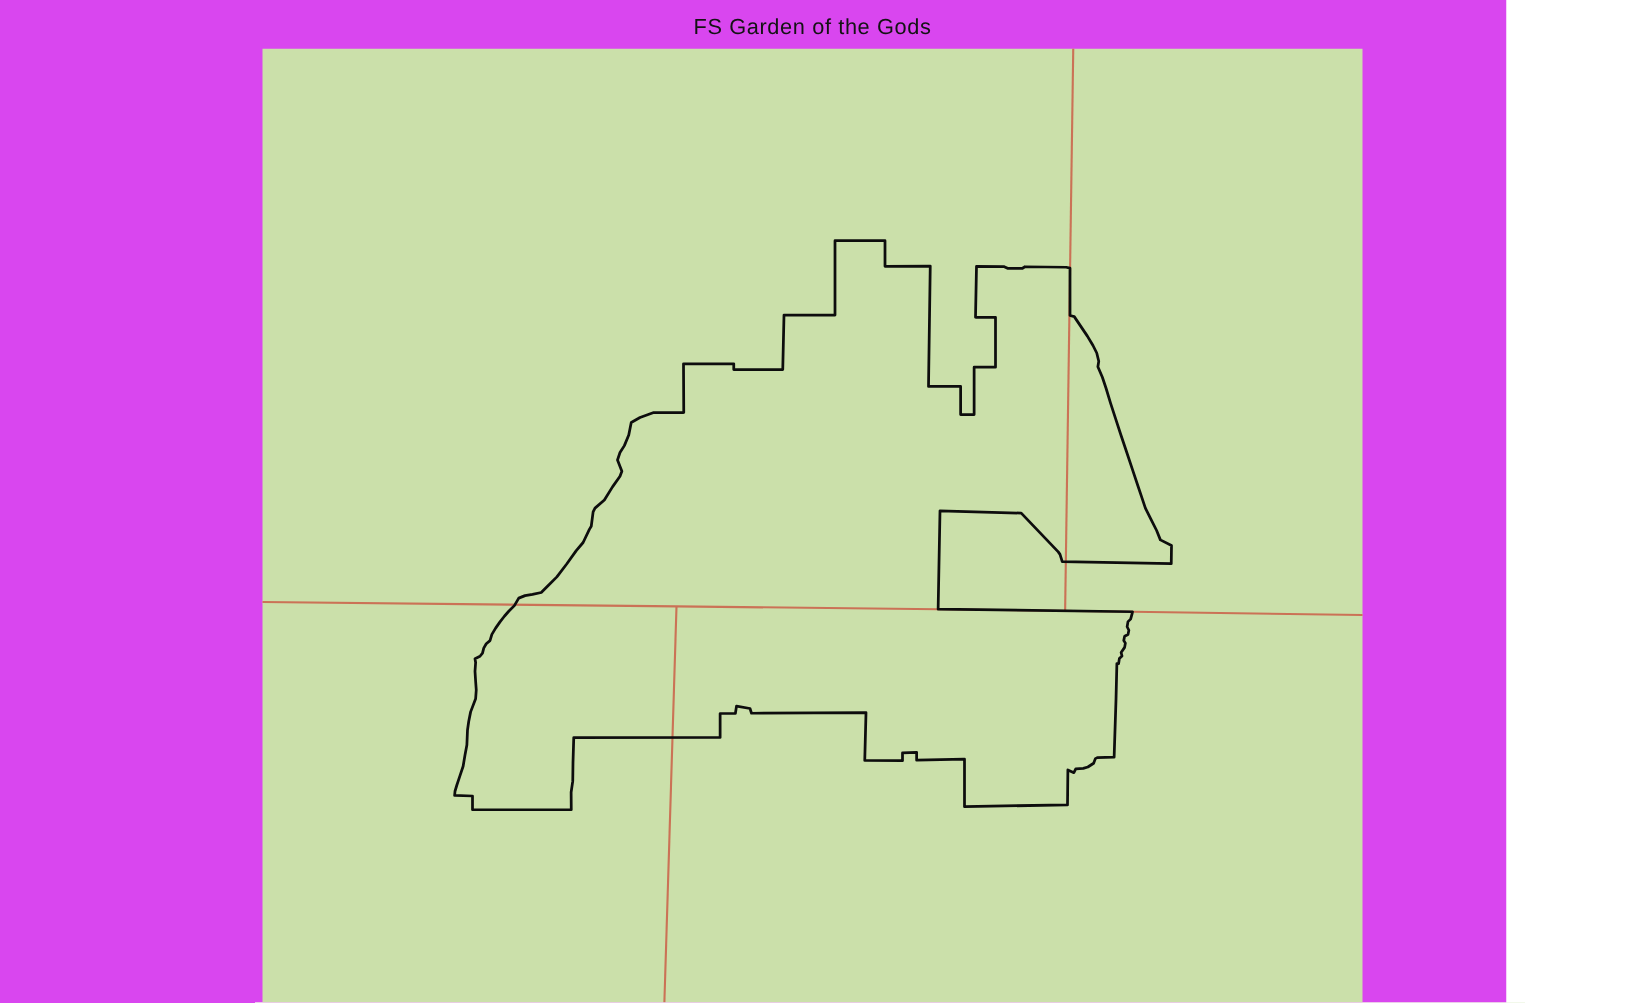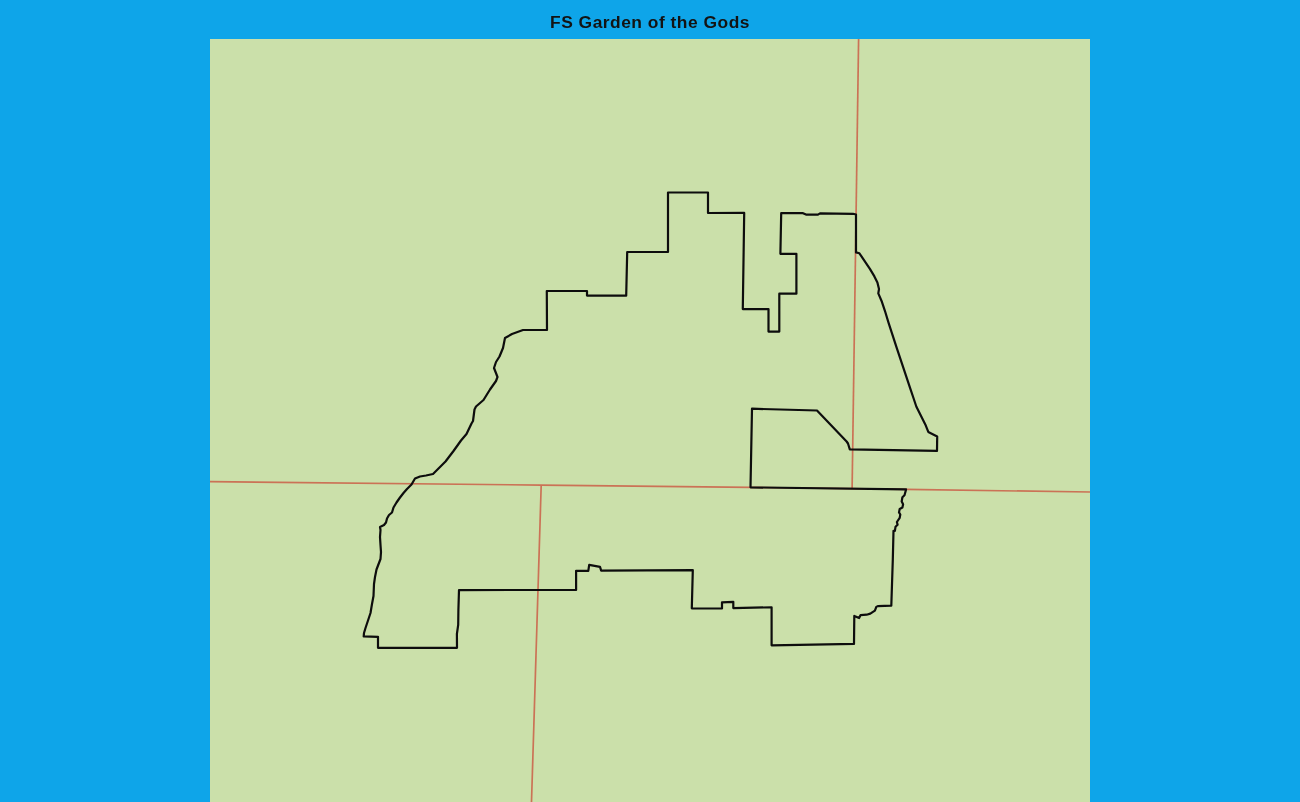--- a/index.html
+++ b/index.html
@@ -1,17 +1,17 @@
 <!DOCTYPE html>
 <html><head>
 <meta charset="utf-8">
 <style>
   html,body{margin:0;padding:0;background:#ffffff;}
-  #fig{position:relative;width:1300px;height:802px;background:#0ea5e9;overflow:hidden;
-       font-family:"Liberation Sans", sans-serif;font-weight:bold;}
+  #fig{position:relative;width:1205px;height:802px;background:#d946ef;overflow:hidden;
+       font-family:"Liberation Sans", sans-serif;}
 </style>
 </head>
 <body>
 
 <div id="fig">
 <svg width="1300" height="802" viewBox="0 0 1300 802" xmlns="http://www.w3.org/2000/svg">
 
   <rect x="210" y="39" width="880" height="763" fill="#cbe0aa"></rect>
 
   <polyline points="210,481.6 541.2,485.1 750.5,487.35 906,489.4 1090,492.0" fill="none" stroke="#cb7256" stroke-width="1.7"></polyline>

